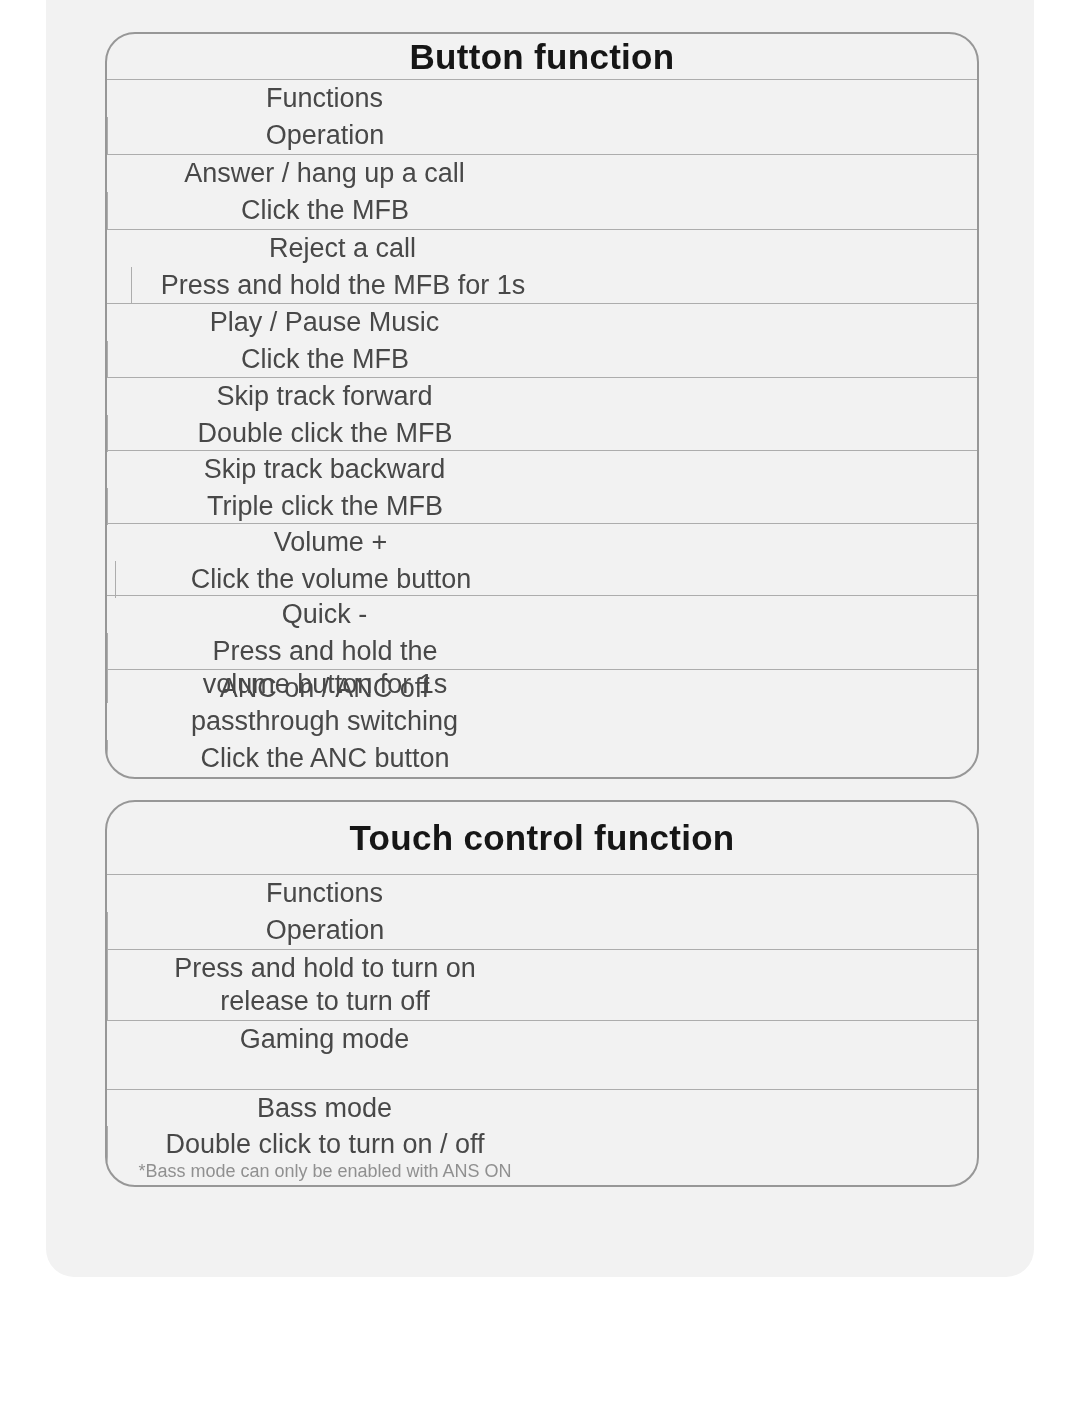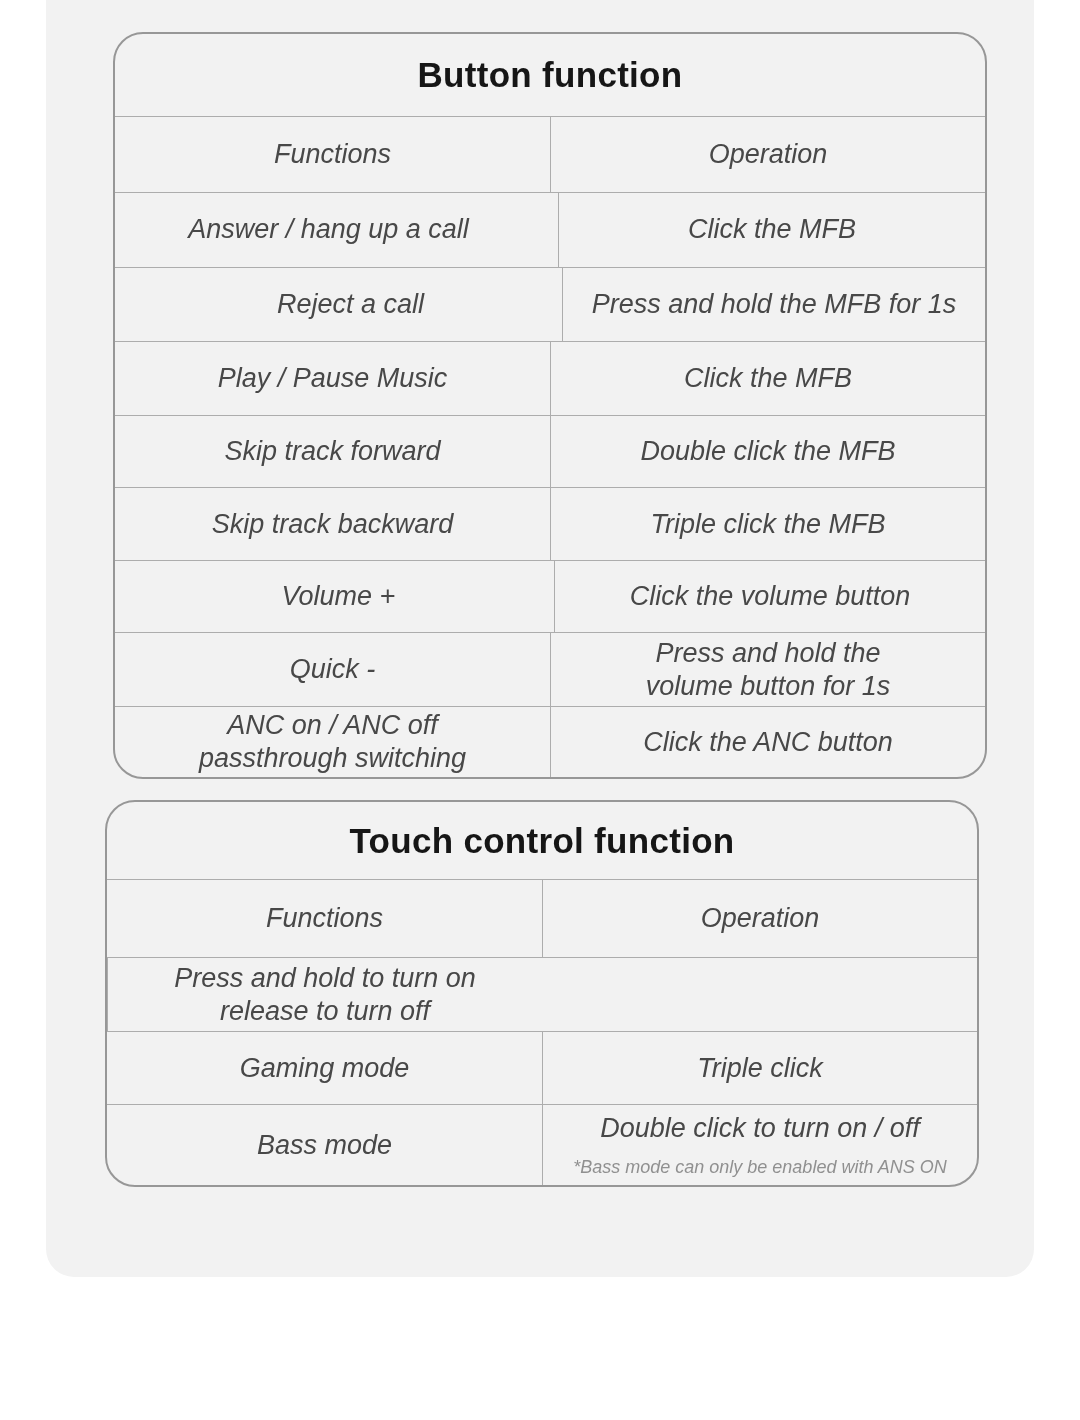--- a/index.html
+++ b/index.html
@@ -42,59 +42,58 @@
     display: flex;
     align-items: center;
     justify-content: center;
     font-size: 35px;
     font-weight: 700;
     color: #161616;
     letter-spacing: 0.3px;
   }
   .t-row {
     display: flex;
-    flex-direction: row;
-    font-style: italic;
+    flex-direction: column;
   }
   .cell {
     display: flex;
     flex-direction: column;
     align-items: center;
     justify-content: center;
     text-align: center;
     font-size: 27px;
     color: #484848;
     white-space: pre-line;
     line-height: 1.22;
     padding: 2px 10px;
     box-sizing: border-box;
   }
   .cell.fn { width: 50%; }
   .cell.op { width: 50%; border-left: 1.5px solid #adadad; }
   .note {
     font-size: 18px;
     color: #909090;
-    margin-top: 12px;
+    margin-top: 0;
     white-space: pre-line;
     line-height: 1.2;
   }
 </style>
 </head>
 <body>
 
 <div class="page">
   <div class="panel">
 
-    <section class="card" style="top:32px; height:747px;margin-left:8px;">
+    <section class="card" style="top:32px; height:747px;">
       <div class="card-title" style="height:82px;">Button function</div>
       <div class="t-row" style="height:75px;">
         <div class="cell fn">Functions</div>
         <div class="cell op">Operation</div>
       </div>
-      <div class="t-row" style="height:74px;gap:16px;">
+      <div class="t-row" style="height:74px;">
         <div class="cell fn">Answer / hang up a call</div>
         <div class="cell op">Click the MFB</div>
       </div>
       <div class="t-row" style="height:73px;padding-left:24px;">
         <div class="cell fn">Reject a call</div>
         <div class="cell op">Press and hold the MFB for 1s</div>
       </div>
       <div class="t-row" style="height:73px;">
         <div class="cell fn">Play / Pause Music</div>
         <div class="cell op">Click the MFB</div>
@@ -128,21 +127,20 @@
       <div class="t-row" style="height:77px;">
         <div class="cell fn">Functions</div>
         <div class="cell op">Operation</div>
       </div>
       <div class="t-row" style="height:73px;">
         <div class="cell op">Press and hold to turn on
 release to turn off</div>
       </div>
       <div class="t-row" style="height:72px;">
         <div class="cell fn">Gaming mode</div>
-        <div class="cell op">Triple click</div>
       </div>
       <div class="t-row" style="flex:1;">
         <div class="cell fn">Bass mode</div>
         <div class="cell op">
           <div>Double click to turn on / off</div>
           <div class="note">*Bass mode can only be enabled with ANS ON</div>
         </div>
       </div>
     </section>
 

